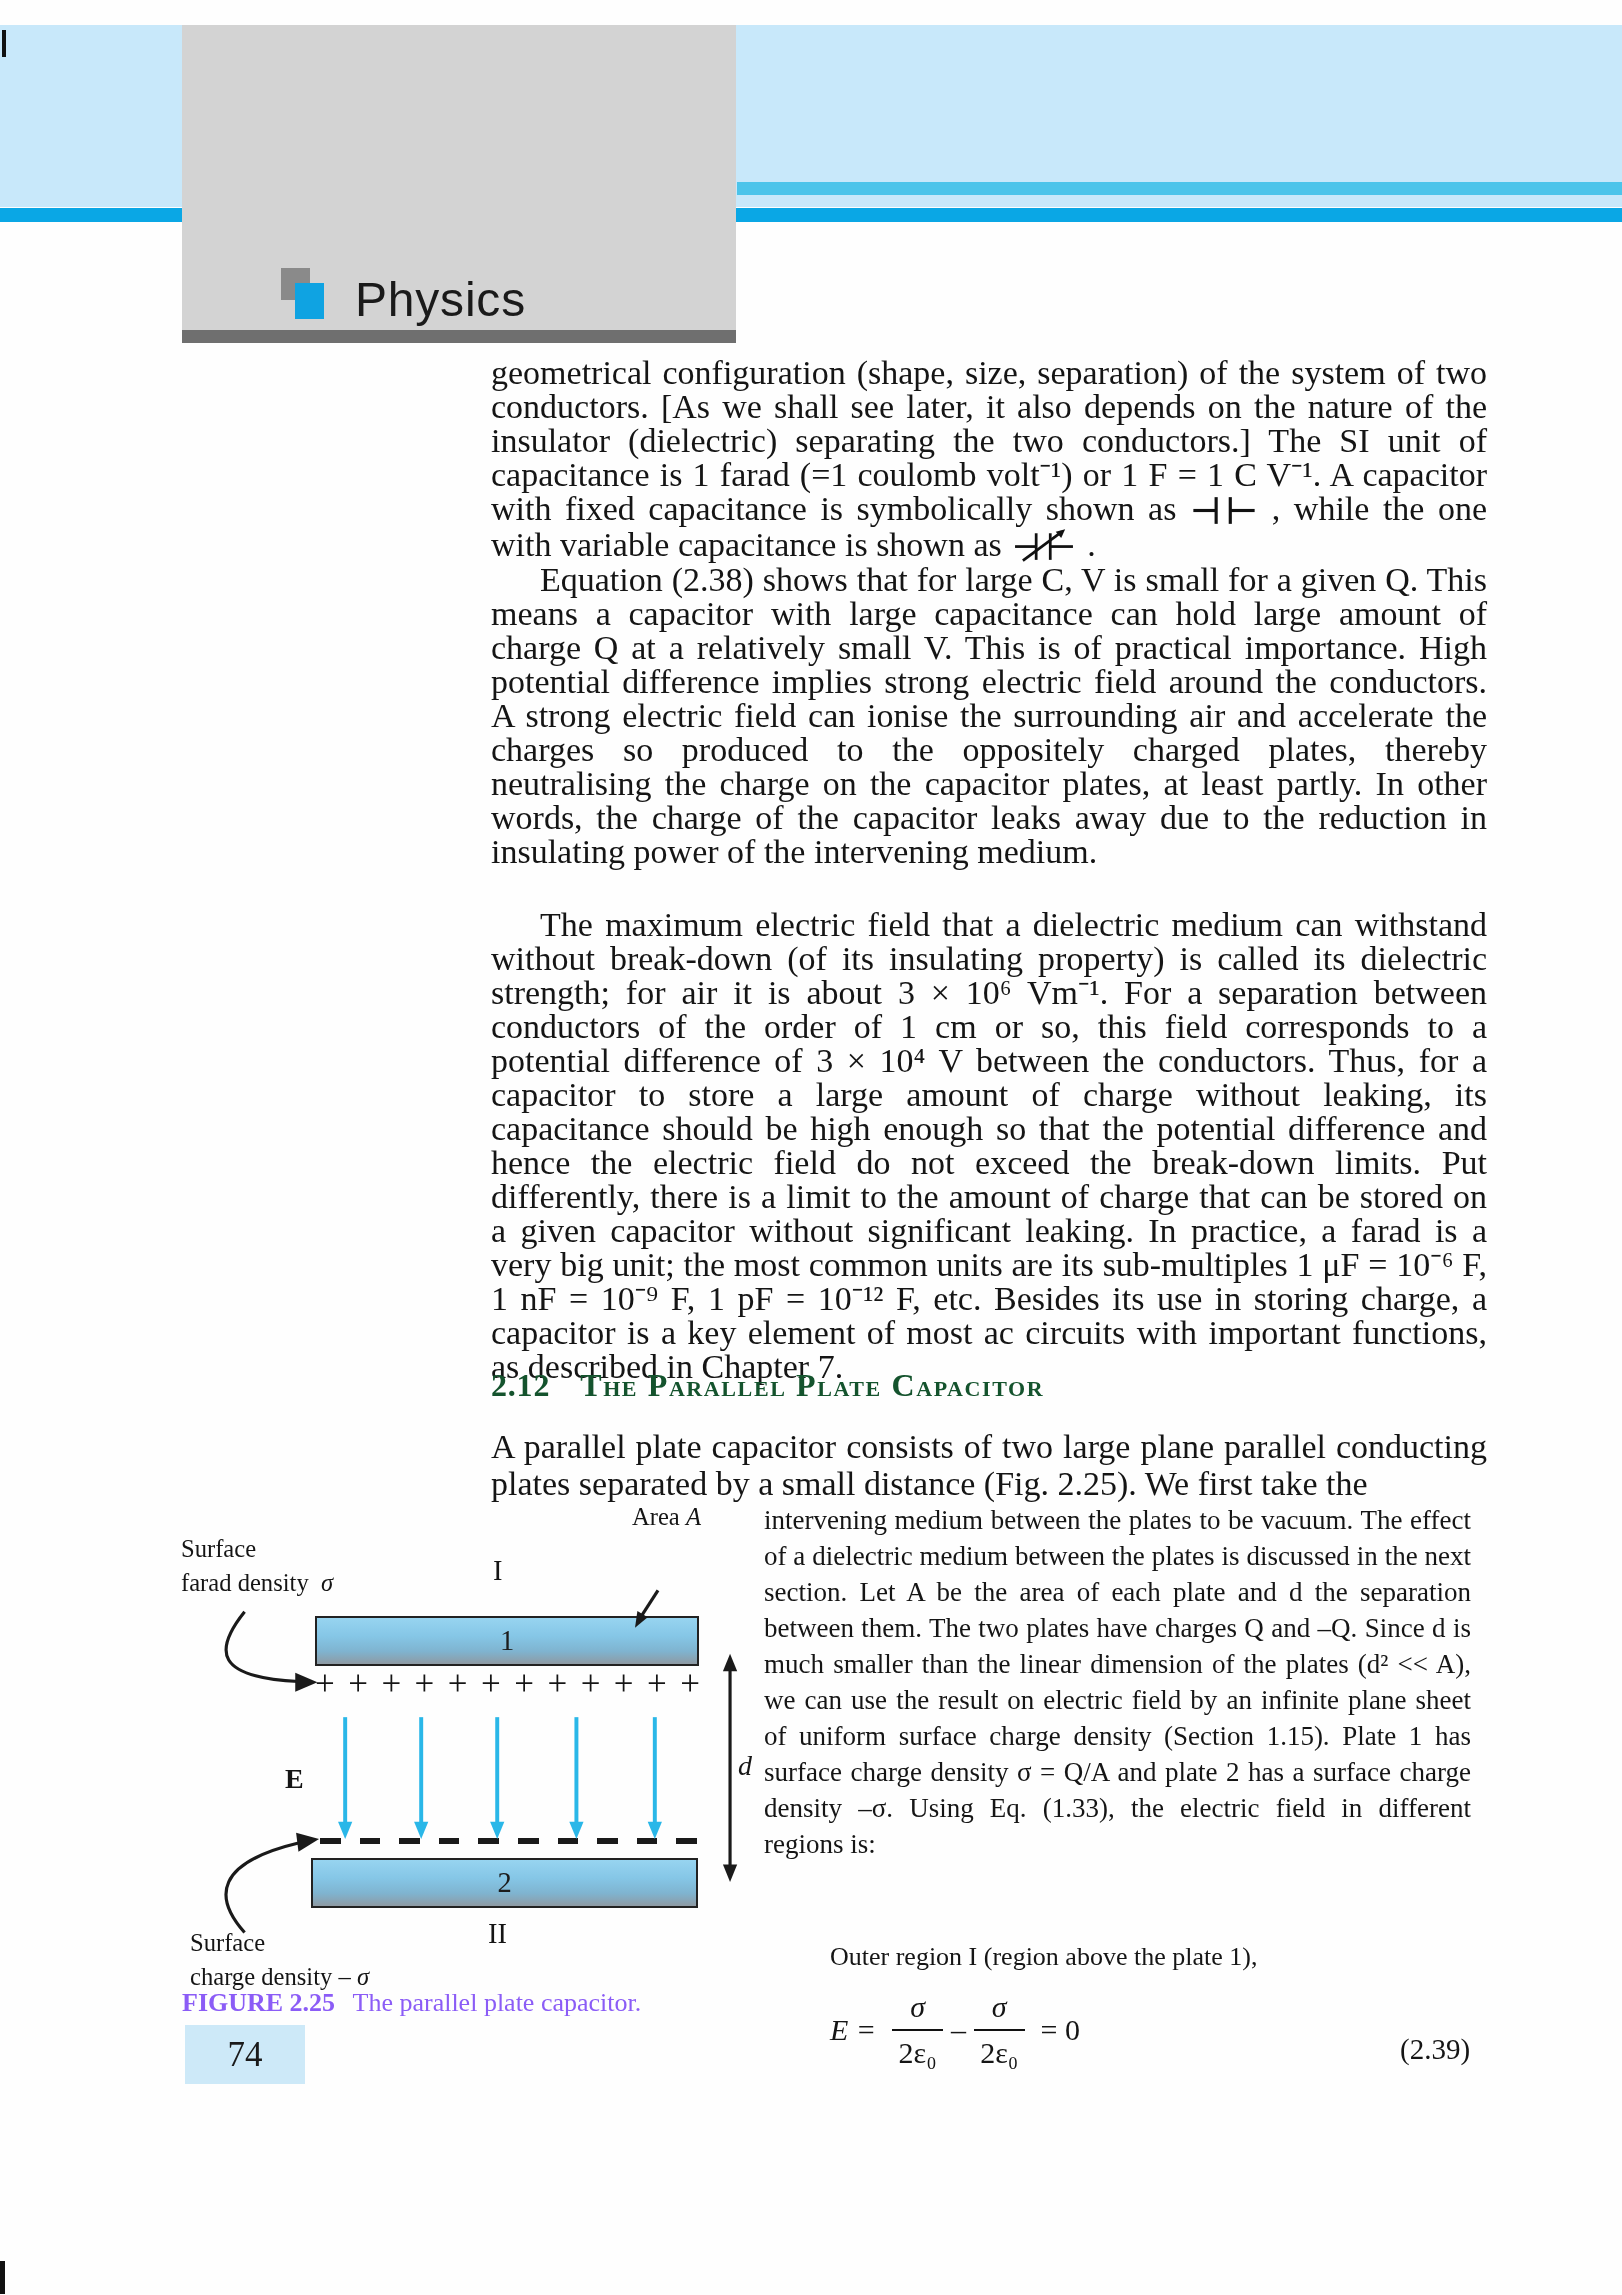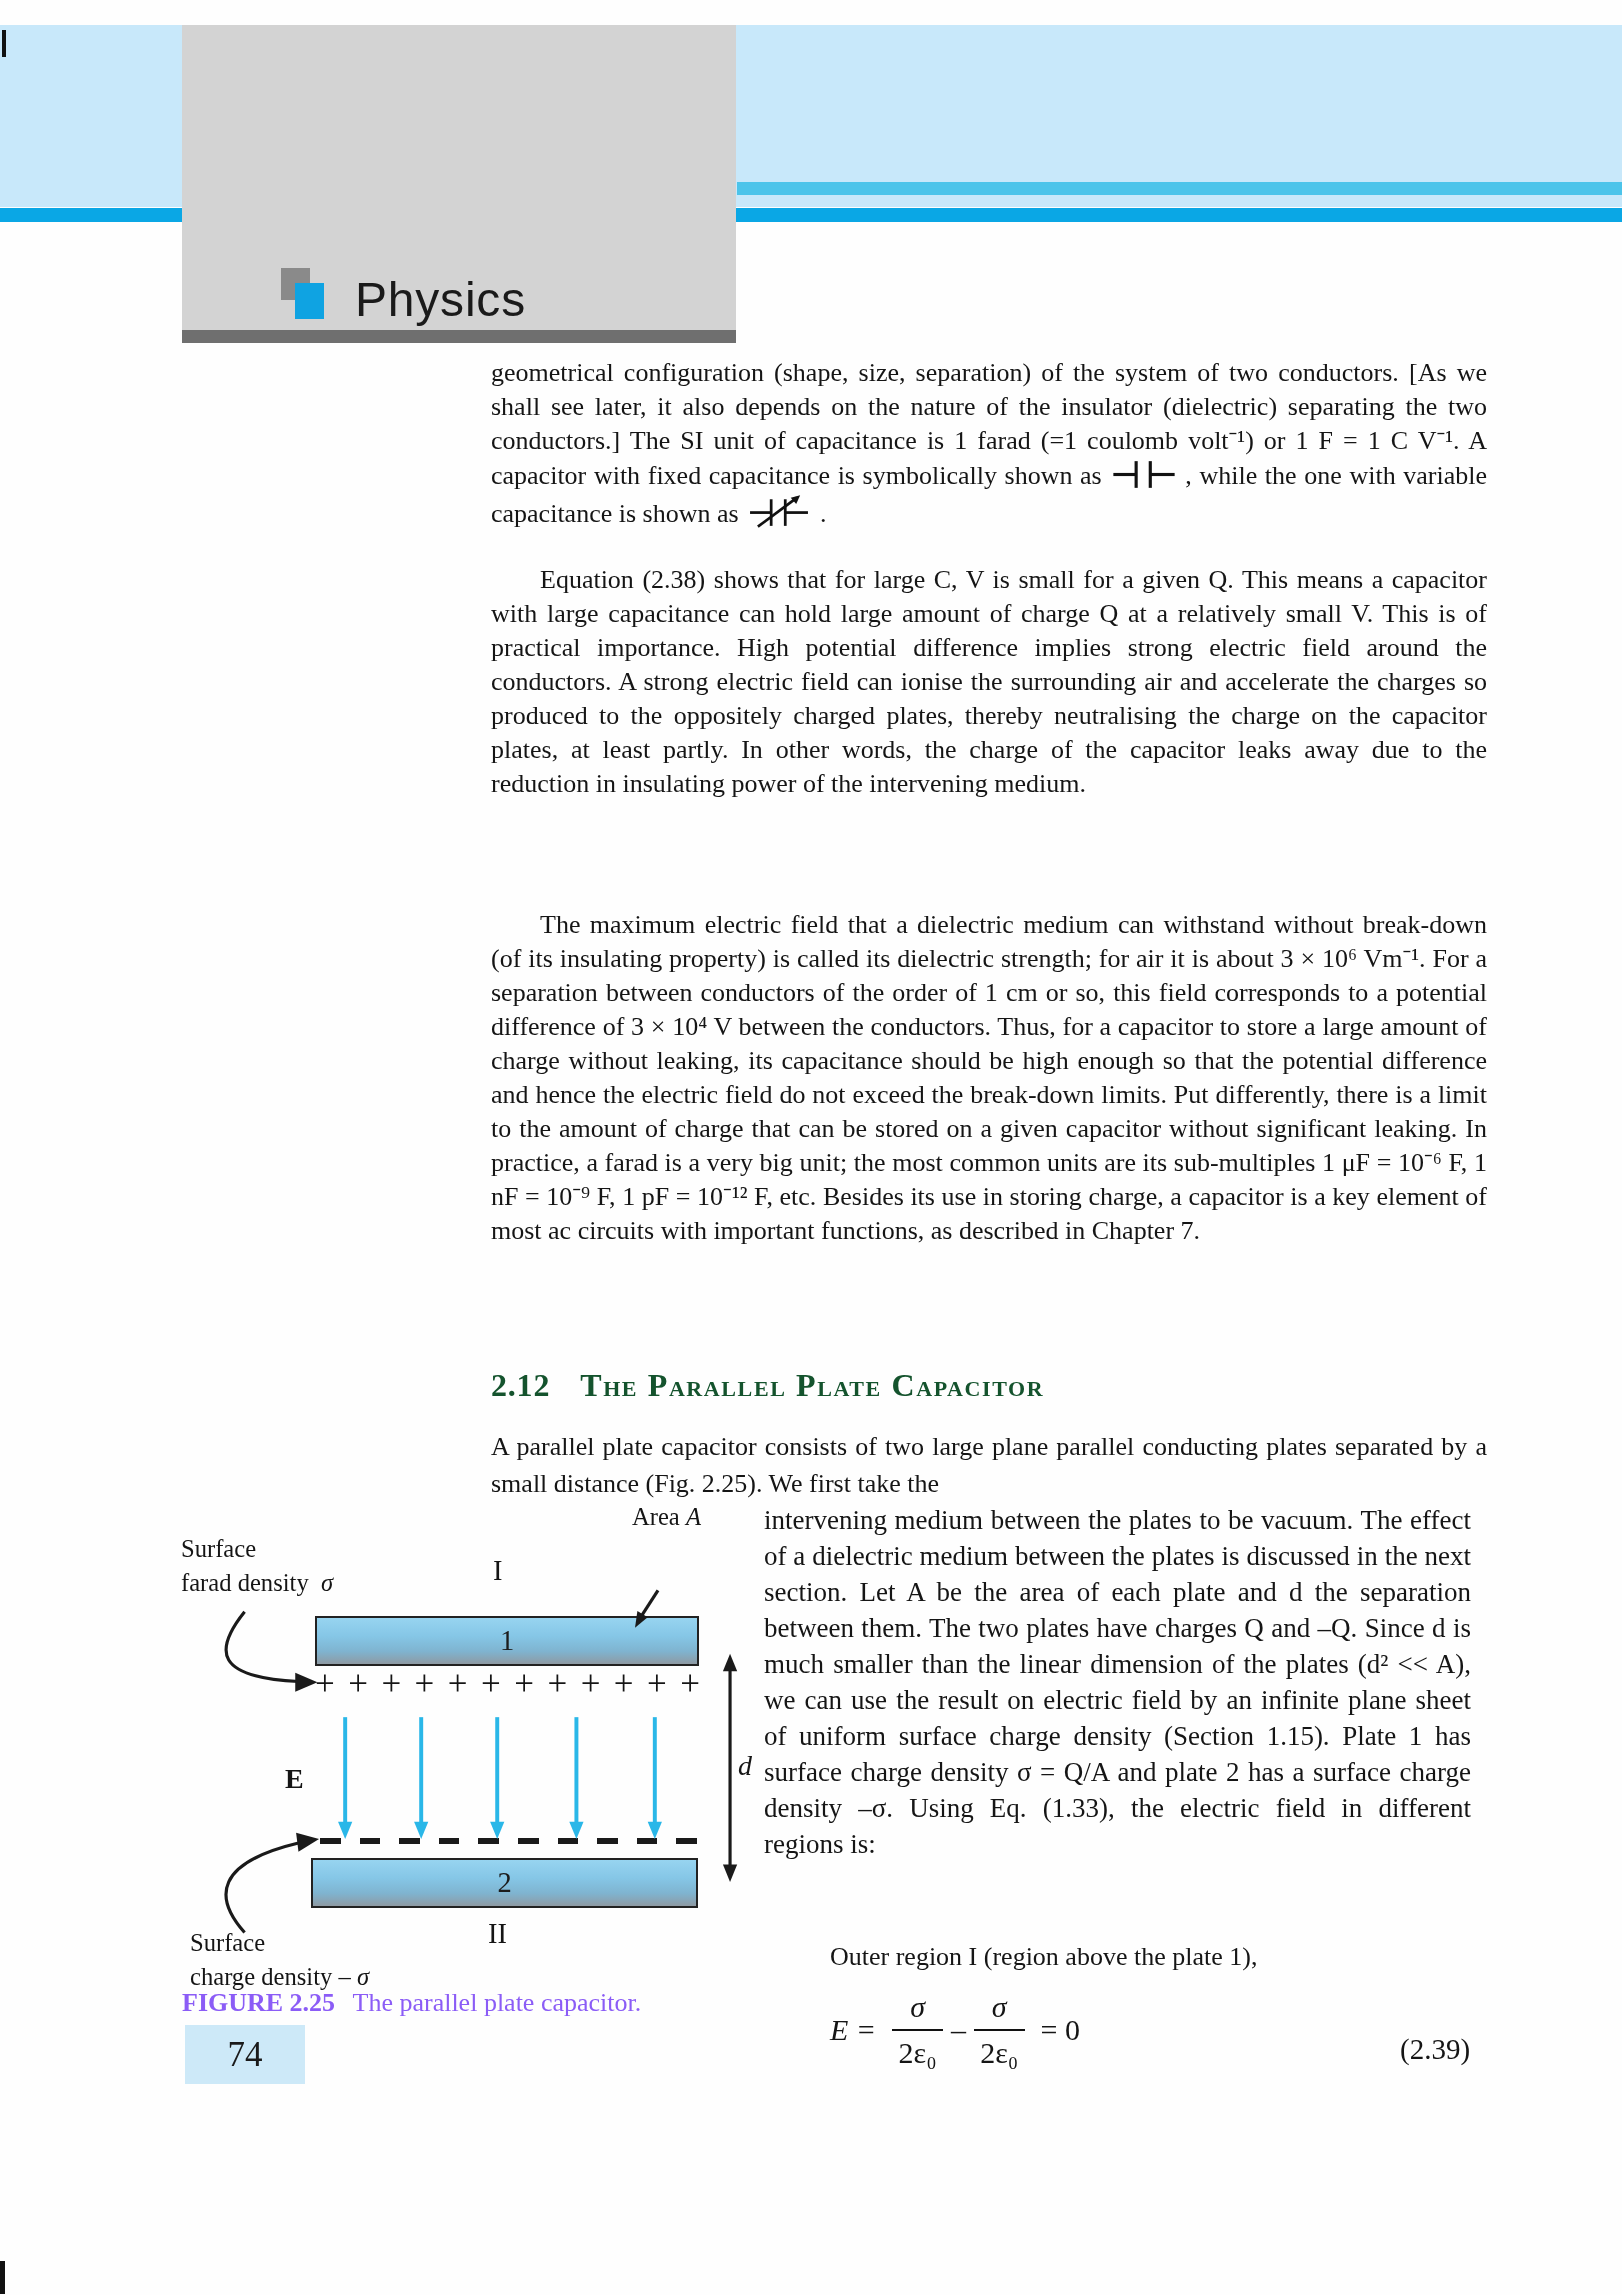--- a/index.html
+++ b/index.html
@@ -17,21 +17,21 @@
 
   
   .header-box{left:182px;top:25px;width:554px;height:317px;background:#d3d3d3;}
   .header-strip{left:182px;top:330px;width:554px;height:12.7px;background:#6f6f6f;}
   .logo-gray{left:281px;top:268px;width:28.5px;height:32px;background:#8a8a8a;}
   .logo-blue{left:295px;top:283px;width:29px;height:36px;background:#0fa3e2;}
   .wordmark{left:355px;top:272px;font-family:"Liberation Sans",sans-serif;
             font-size:48px;font-weight:400;color:#1a1a1a;letter-spacing:0.8px;}
 
   
-  .body-par{width:996px;left:491px;font-size:26px;line-height:34px;text-align:justify;}
+  .body-par{width:996px;left:491px;font-size:34px;line-height:34px;text-align:justify;}
   .p1{top:356px;}
   .p2{top:563px;text-indent:49px;}
   .p3{top:908px;text-indent:49px;}
   .p4{top:1428px;line-height:37px;}
   .cap-sym{display:inline-block;vertical-align:-7.1px;margin:0 3.2px;}
 
   .section-head{left:491px;top:1367px;color:#14532d;font-weight:bold;font-size:32px;
                 letter-spacing:0.8px;white-space:nowrap;}
   .section-num{margin-right:30px;}
   .section-title{font-variant:small-caps;letter-spacing:1.6px;}

